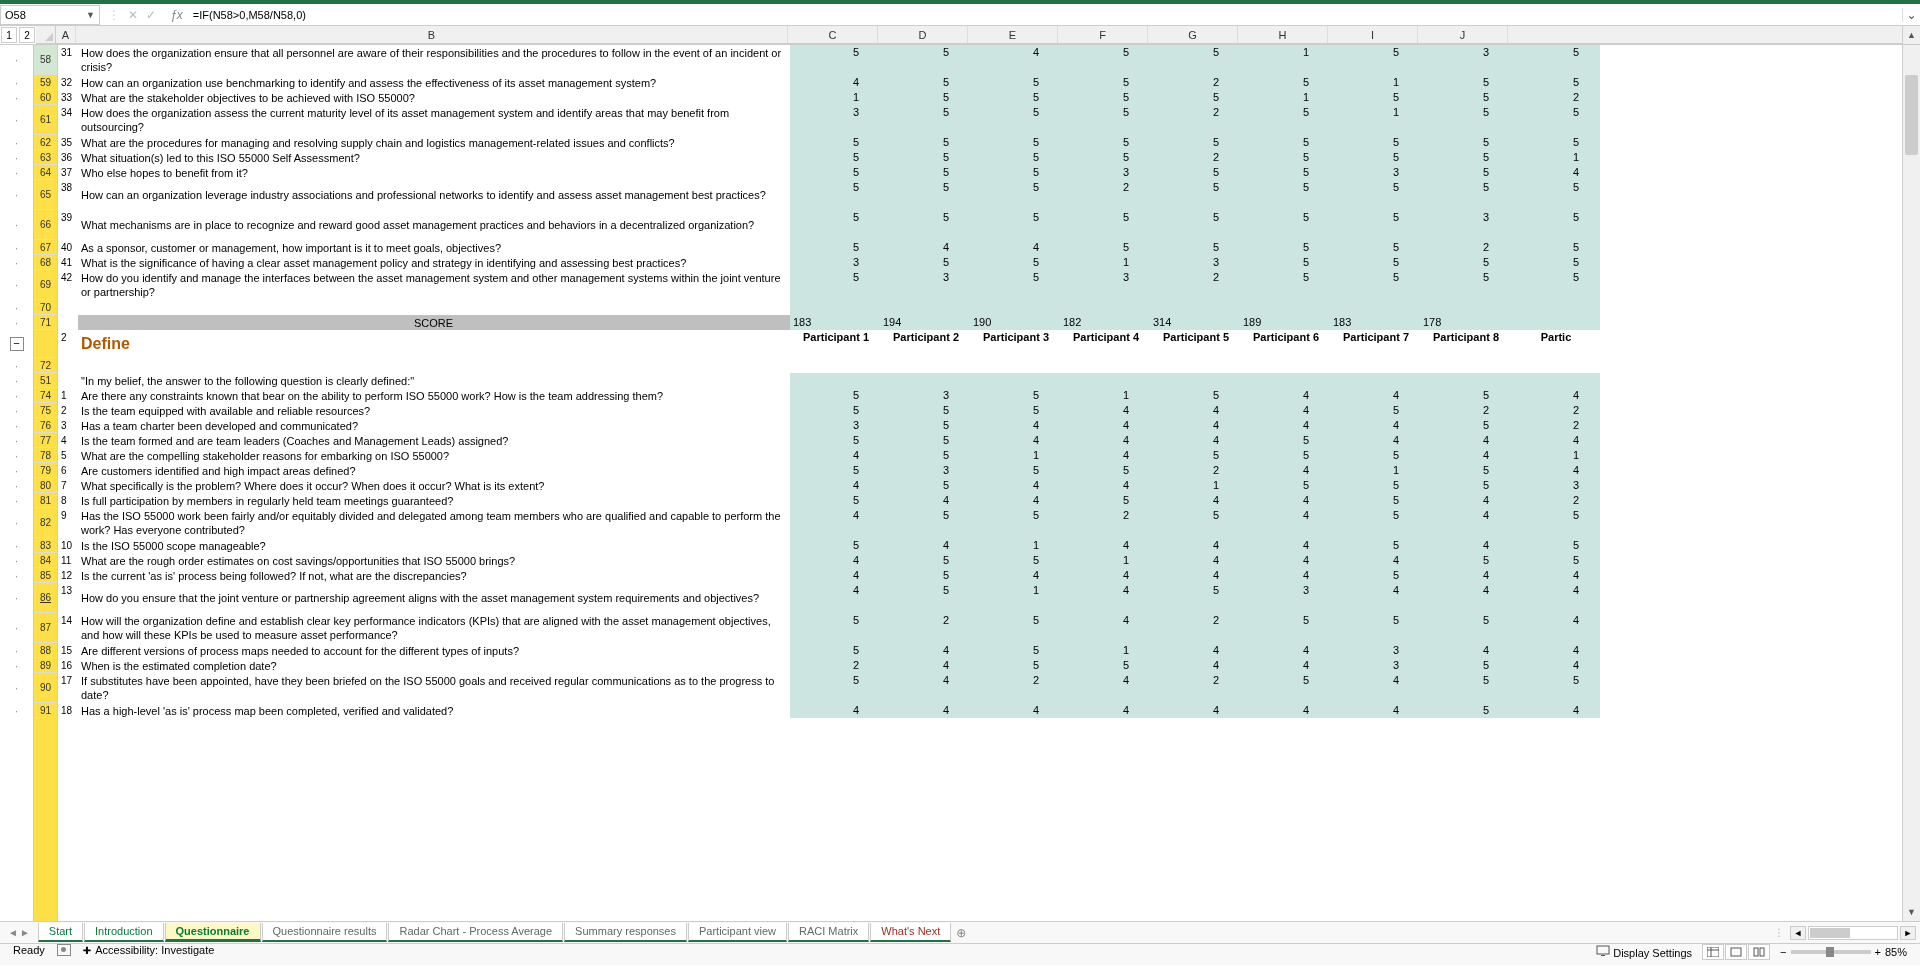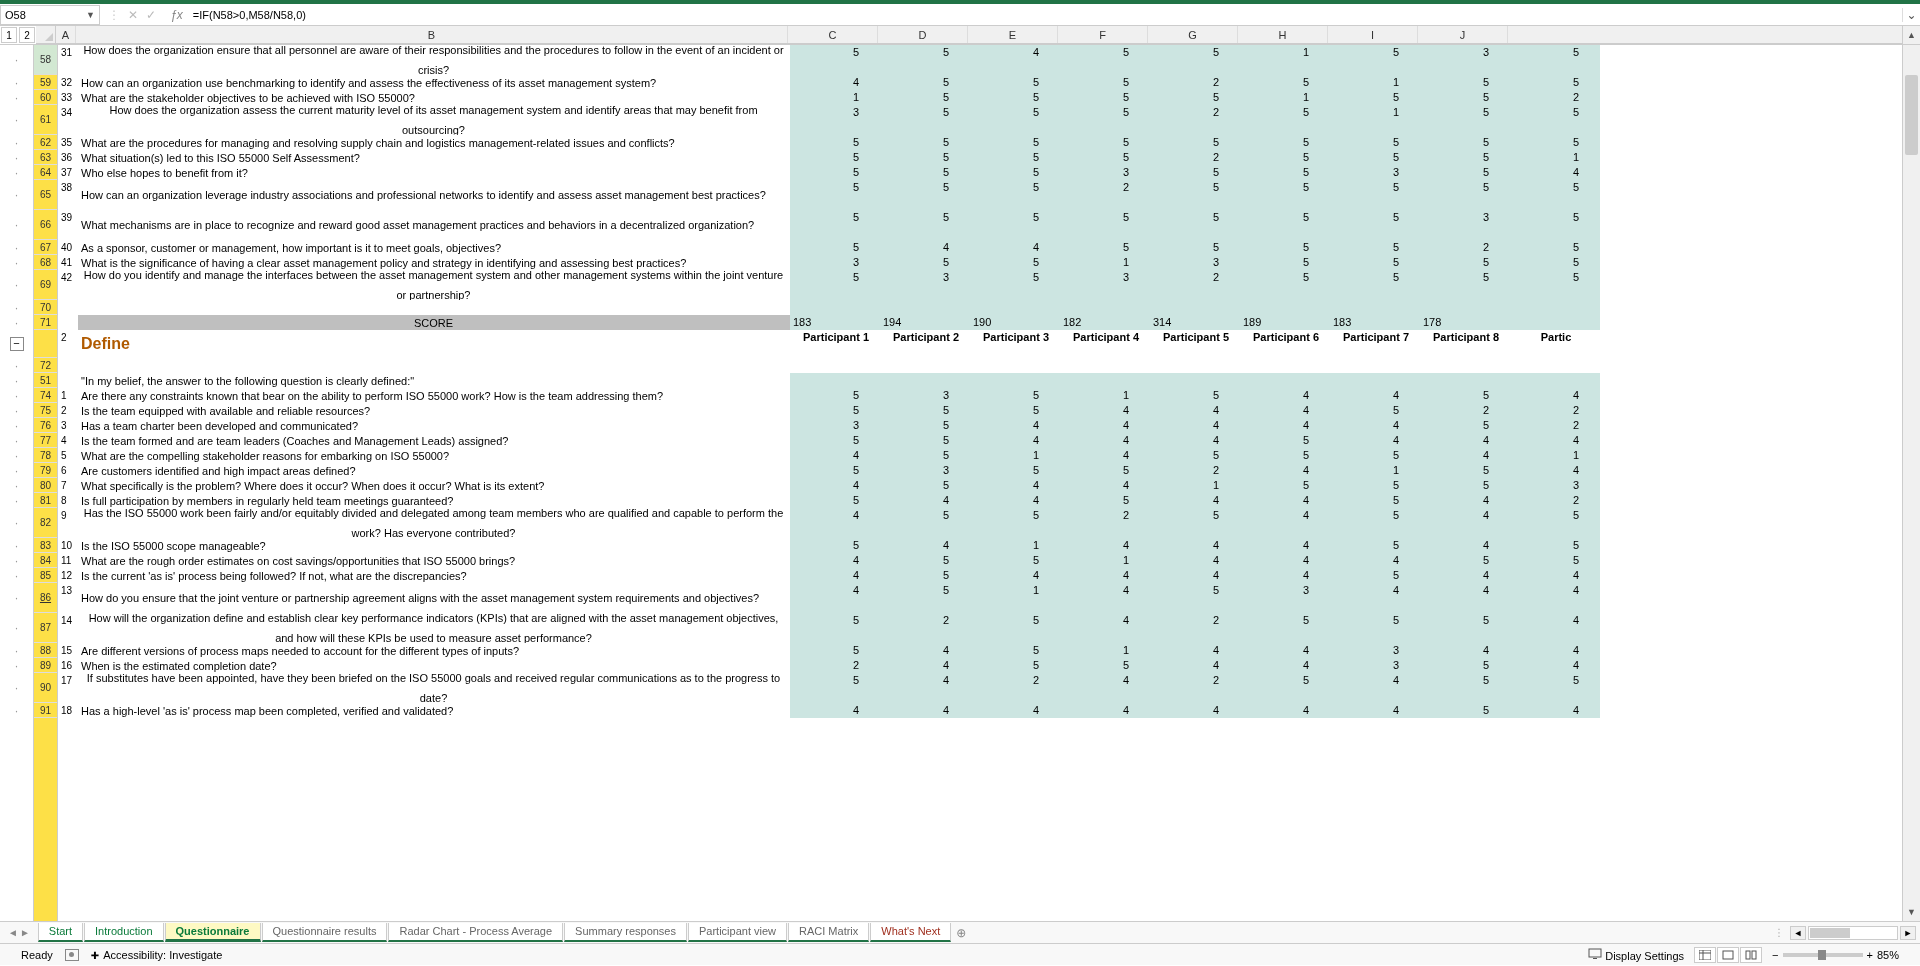--- a/index.html
+++ b/index.html
@@ -35,21 +35,21 @@
 .colhdr-row { display:flex; height:18px; background:#f0f0f0; border-bottom:1px solid #ccc; }
 .colhdr { border-right:1px solid #ddd; text-align:center; font-size:11px; color:#333; line-height:18px; }
 .colhdr.A { width:20px; }
 .colhdr.B { width:712px; }
 .colhdr.P { width:90px; }
 
 .data-row { display:flex; height:15px; }
 .data-row.tall { height:30px; }
 .cell { border-right:1px solid transparent; padding:0 3px; font-size:11px; line-height:15px; white-space:nowrap; overflow:hidden; }
 .cell.A { width:20px; font-size:10px; text-align:left; }
-.cell.B { width:712px; white-space:normal; line-height:20px; display:flex; align-items:center;text-align:center; }
+.cell.B { width:712px; white-space:normal; line-height:14px; display:flex; align-items:center; }
 .cell.P { width:90px; text-align:right; padding-right:20px; }
 .selblock { background:#cce5e1; }
 .score-row .cell.B { background:#bfbfbf; justify-content:center; font-weight:normal; }
 .score-row .cell.P { background:#cce5e1; text-align:left; padding-right:0;}
 .section-title { color:#b05a00; font-size:16px; font-weight:bold; }
 .part-hdr { font-weight:bold; text-align:center; }
 
 .vscroll { width:18px; background:#f0f0f0; border-left:1px solid #ccc; display:flex; flex-direction:column; }
 .vscroll .arrow { height:18px; text-align:center; font-size:9px; color:#555; line-height:18px; }
 .vscroll .track { flex:1; position:relative; }
@@ -63,21 +63,21 @@
 .tab.green { color:#0a7a3a; }
 .tab.gray { color:#666; }
 .tab.red { color:#a03020; }
 .tab.active { background:#fef9c3; color:#0a7a3a; font-weight:bold; border-bottom:3px solid #217346; }
 .tab-add { width:18px; text-align:center; color:#888; }
 .tab-hscroll { flex:1; display:flex; justify-content:flex-end; align-items:center; gap:2px; padding-right:4px; }
 .tab-hscroll .sarrow { width:16px; height:14px; border:1px solid #ccc; background:#f0f0f0; font-size:9px; text-align:center; line-height:12px; }
 .tab-hscroll .strack { width:90px; height:14px; border:1px solid #ccc; background:#fff; position:relative; }
 .tab-hscroll .sthumb { position:absolute; left:1px; top:1px; bottom:1px; width:40px; background:#ccc; }
 
-.statusbar { display:flex; align-items:center; height:22px; border-top:1px solid #ccc; background:#f8f8f8; font-size:11px; padding:0 21px; justify-content:space-between; }
+.statusbar { display:flex; align-items:flex-start; height:22px; border-top:1px solid #ccc; background:#f8f8f8; font-size:11px; padding:0 13px; justify-content:space-between; }
 .statusbar .left { display:flex; gap:12px; align-items:center; }
 .statusbar .right { display:flex; gap:10px; align-items:center; }
 .macro-icon { width:14px; height:12px; border:1px solid #888; position:relative; }
 .macro-icon::after { content:''; position:absolute; left:3px; top:2px; width:5px; height:5px; background:#888; border-radius:50%; }
 .acc-icon::before { content:'✚'; font-size:10px; margin-right:4px; }
 .view-btns { display:flex; gap:1px; }
 .view-btn { width:22px; height:16px; border:1px solid #ccc; background:#fff; display:flex; align-items:center; justify-content:center; }
 .view-btn svg { width:12px; height:10px; }
 .zoom { display:flex; align-items:center; gap:4px; }
 .zoom .zline { width:80px; height:4px; background:#ccc; position:relative; }

